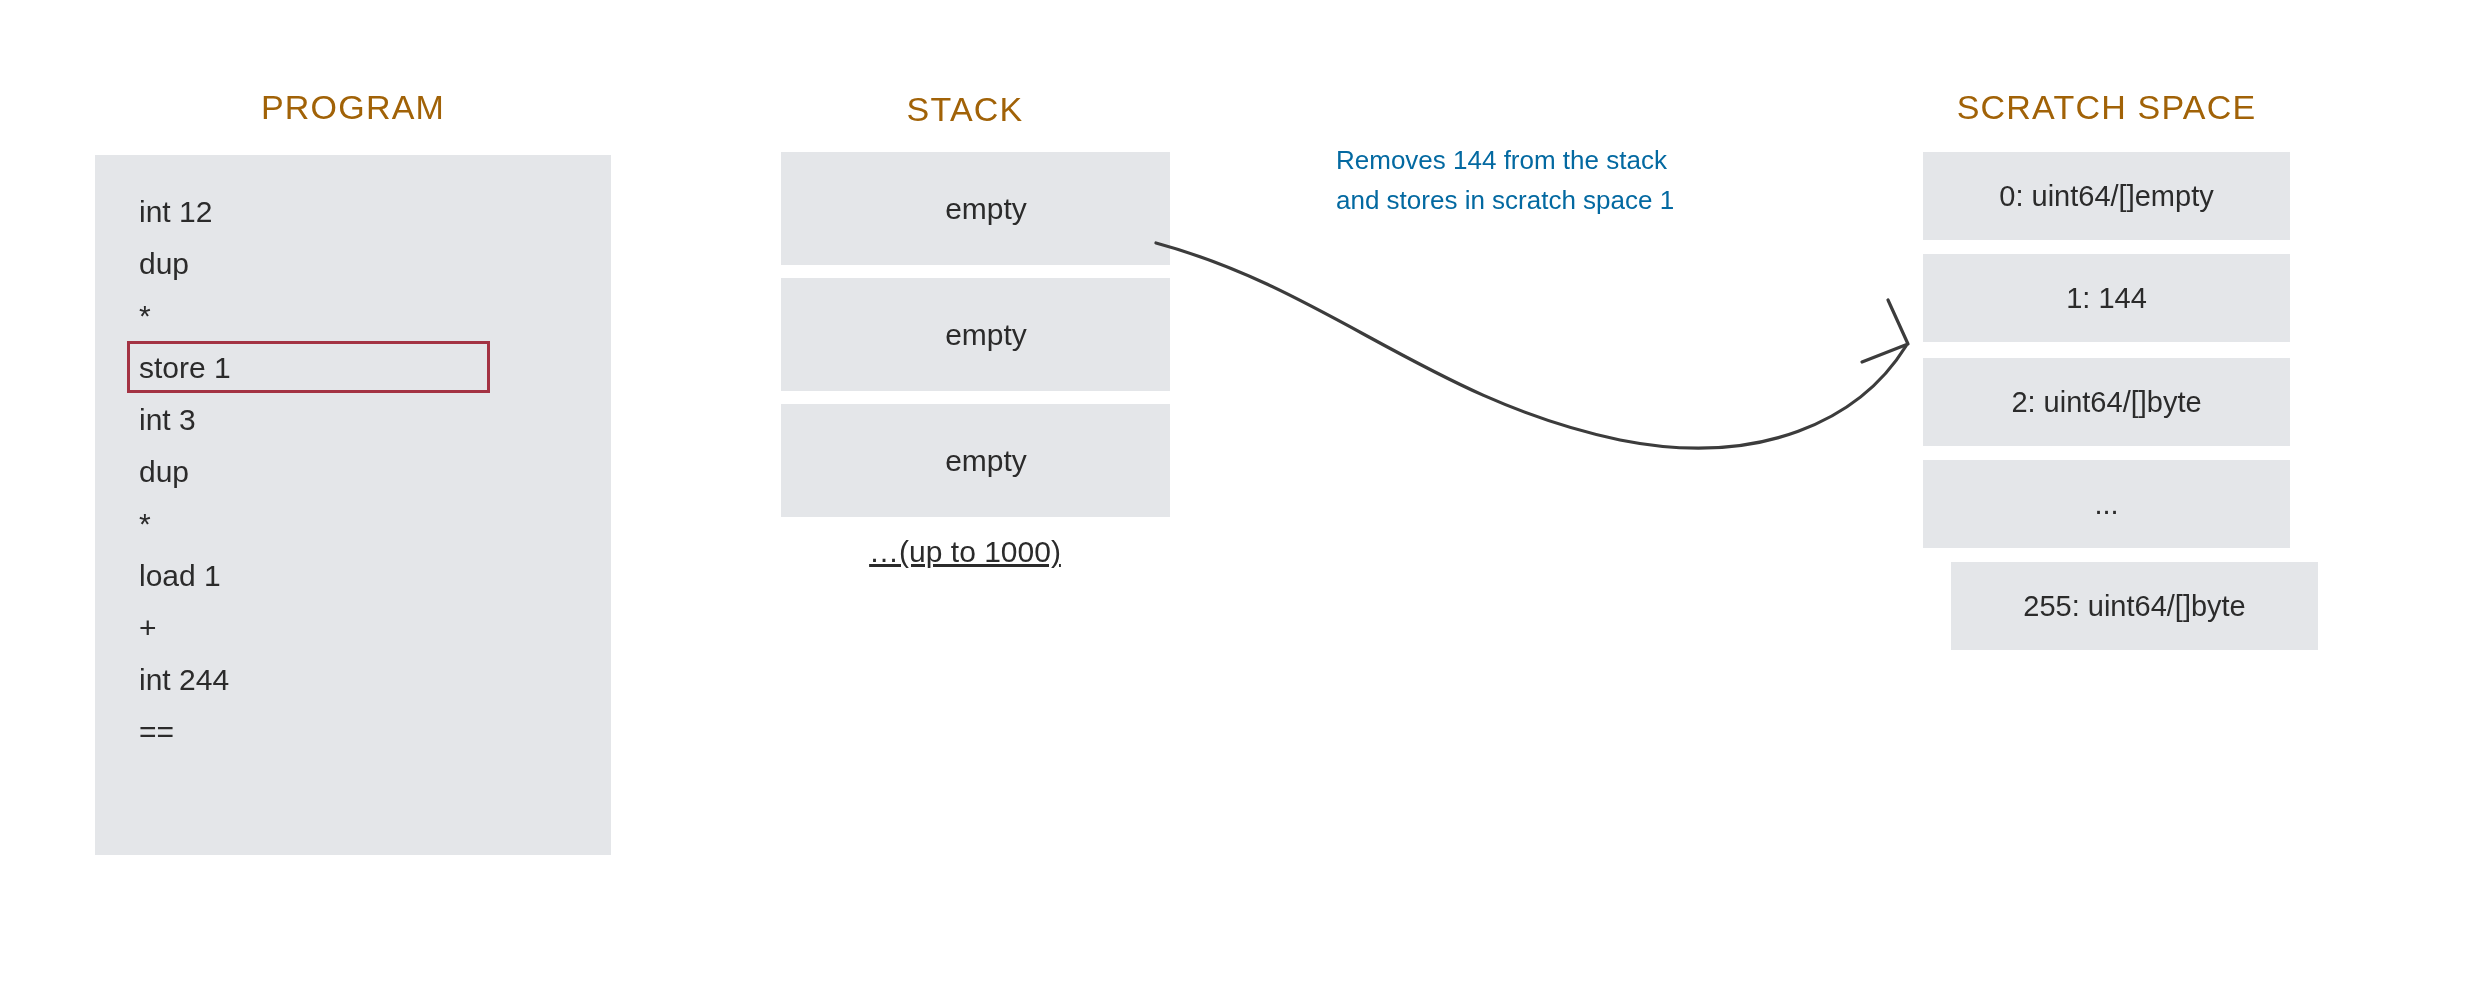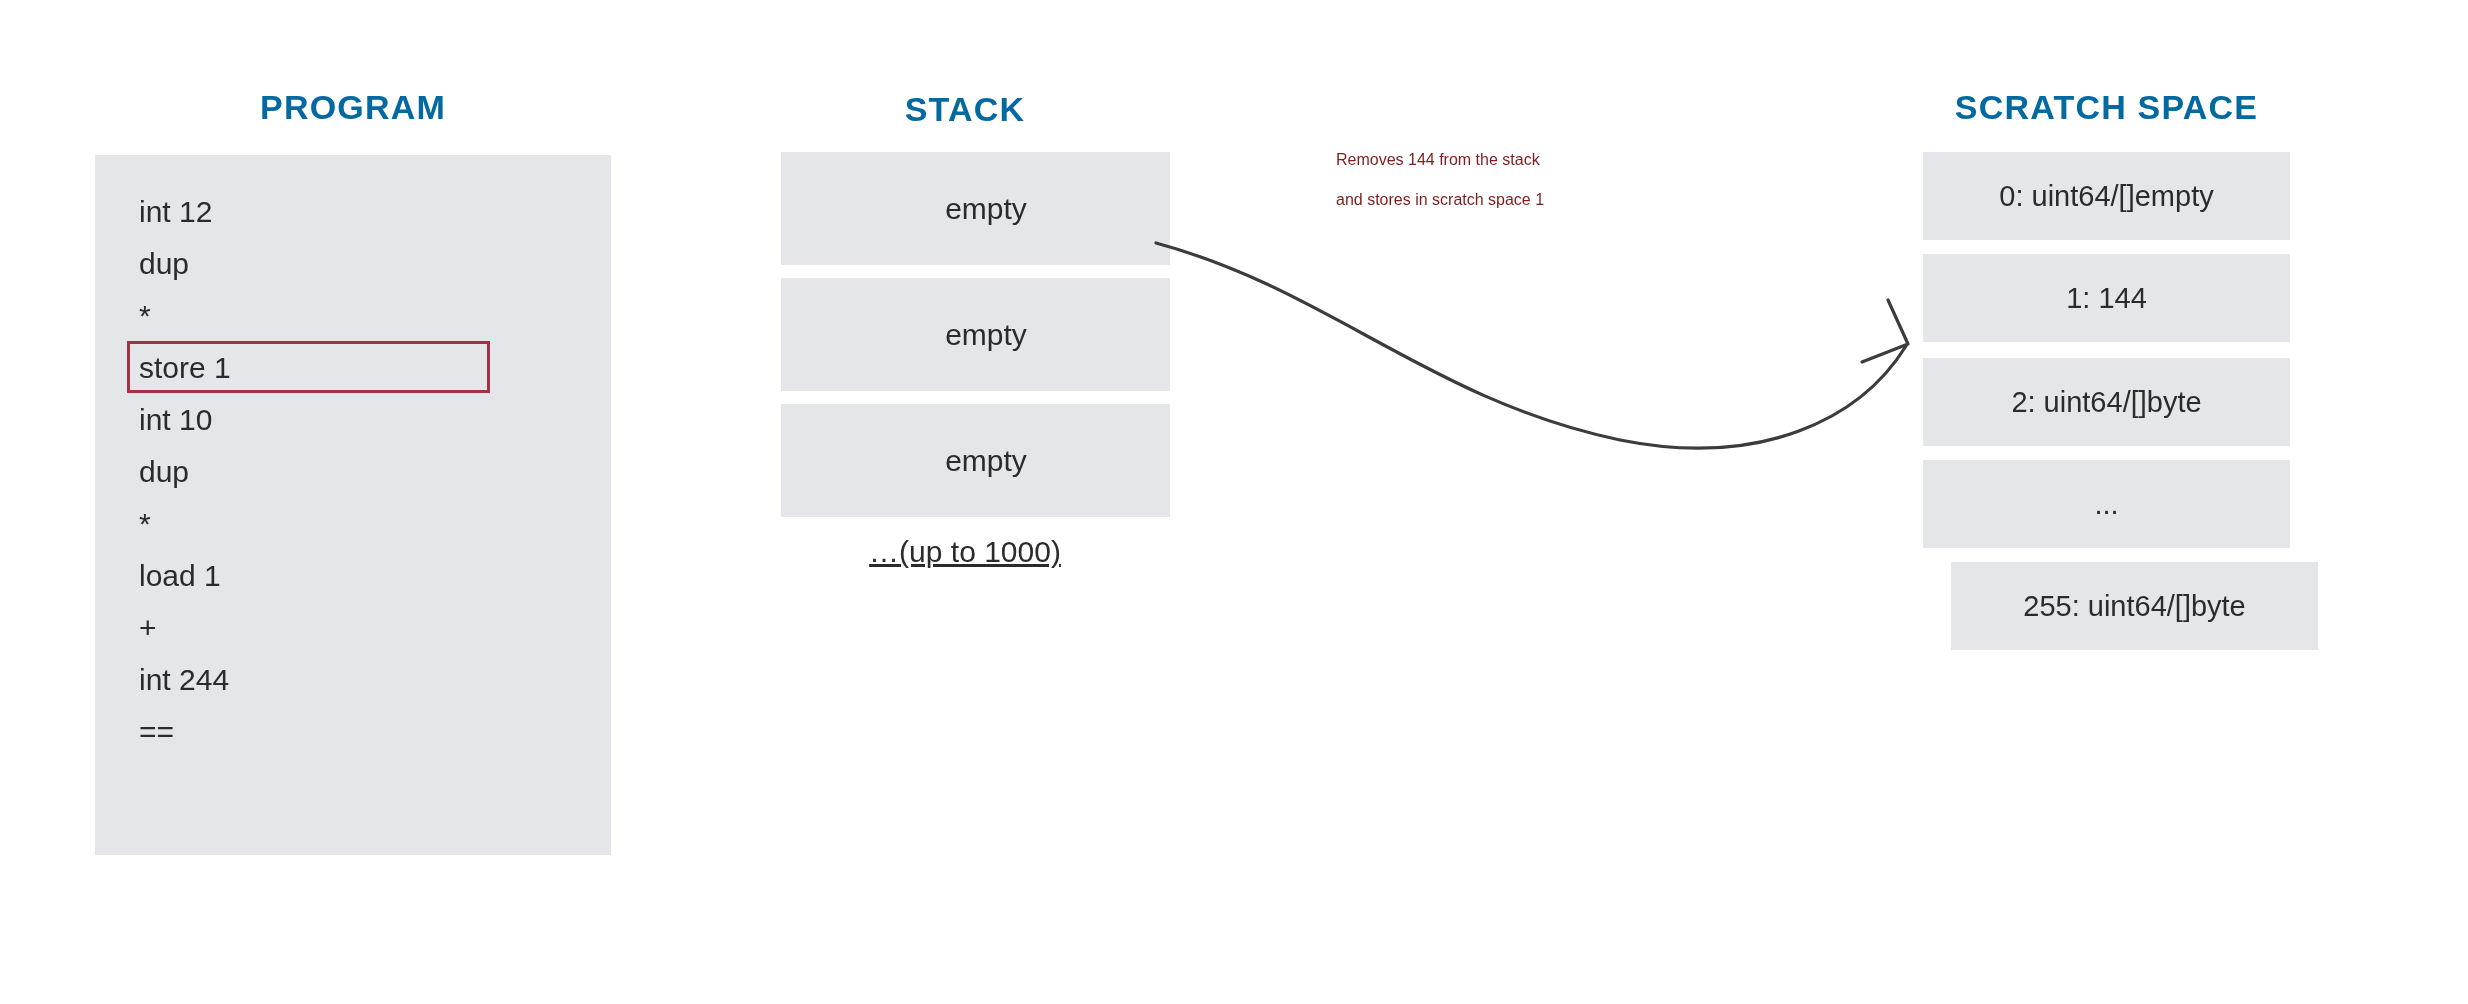--- a/index.html
+++ b/index.html
@@ -16,22 +16,22 @@
     width: 2468px;
     height: 1004px;
     background: #ffffff;
     overflow: hidden;
   }
 
   .col-title {
     position: absolute;
     font-size: 34px;
     letter-spacing: 1.2px;
-    color: #0369a1;
-    font-weight: 700;
+    color: #a16207;
+    font-weight: 400;
     white-space: nowrap;
     text-align: center;
   }
 
   
   #program-title { left: 95px; top: 88px; width: 516px; }
 
   #program-box {
     position: absolute;
     left: 95px;
@@ -88,23 +88,23 @@
     white-space: nowrap;
     text-decoration: underline;
   }
 
   
   #annotation {
     position: absolute;
     left: 1336px;
     top: 140px;
     width: 470px;
-    font-size: 16px;
+    font-size: 26px;
     line-height: 40px;
-    color: #7f1d1d;
+    color: #0369a1;
   }
   #annotation .ann-line { display: block; white-space: nowrap; }
 
   #arrow-layer {
     position: absolute;
     left: 0;
     top: 0;
     width: 2468px;
     height: 1004px;
     pointer-events: none;
@@ -135,21 +135,21 @@
 
   <div id="program-box">
 
     <div class="program-line" style="top:38px;">int 12</div>
     <div class="program-line" style="top:90px;">dup</div>
     <div class="program-line" style="top:142px;">*</div>
 
     <div id="store-highlight"></div>
 
     <div class="program-line" style="top:194px;">store 1</div>
-    <div class="program-line" style="top:246px;">int 10</div>
+    <div class="program-line" style="top:246px;">int 3</div>
     <div class="program-line" style="top:298px;">dup</div>
     <div class="program-line" style="top:350px;">*</div>
     <div class="program-line" style="top:402px;">load 1</div>
     <div class="program-line" style="top:454px;">+</div>
     <div class="program-line" style="top:506px;">int 244</div>
     <div class="program-line" style="top:558px;">==</div>
   </div>
 
   <div class="col-title" id="stack-title">STACK</div>
 

